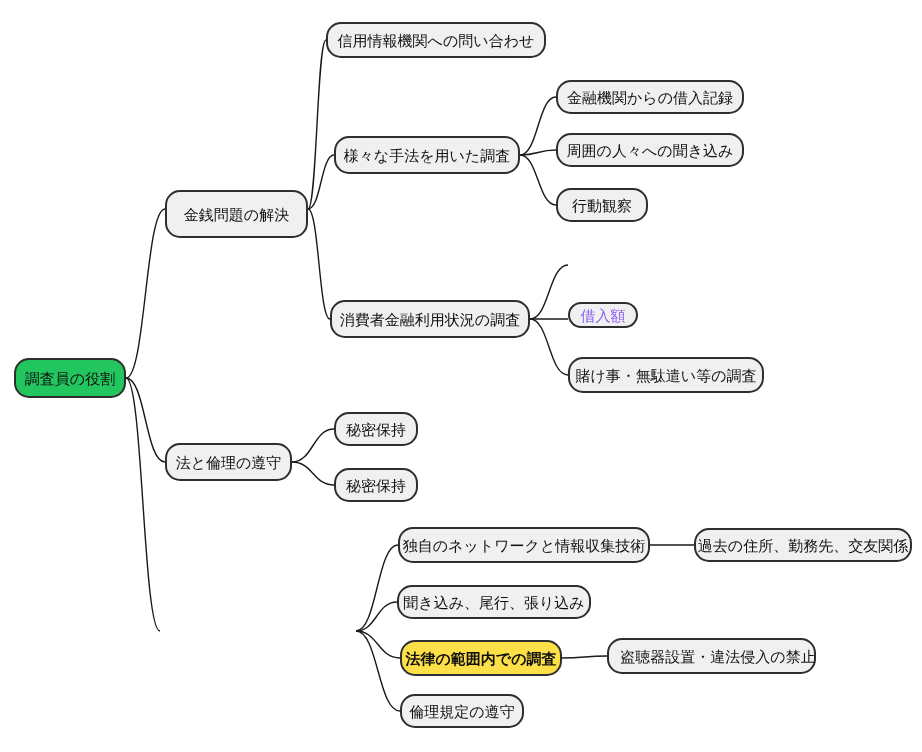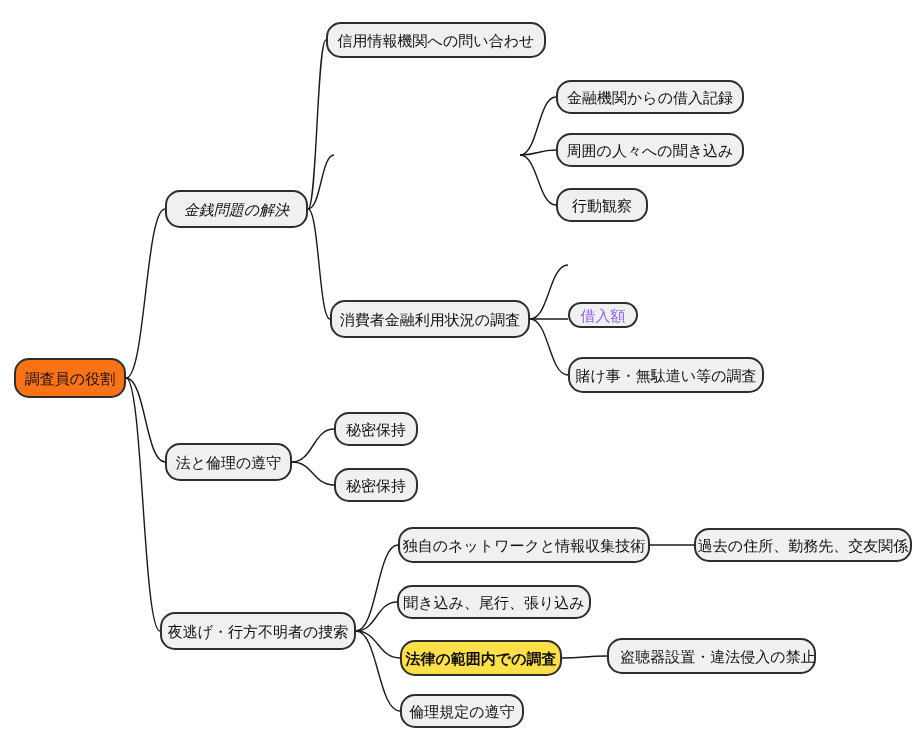--- a/index.html
+++ b/index.html
@@ -59,32 +59,32 @@
       <path d="M292,462 C313,462 313,485 334,485" fill="none" stroke="#1a1a1a" stroke-width="1.4"></path>
       <path d="M126,378 C143,378 143,631 160,631" fill="none" stroke="#1a1a1a" stroke-width="1.4"></path>
       <path d="M356,631 C377,631 377,545 398,545" fill="none" stroke="#1a1a1a" stroke-width="1.4"></path>
       <path d="M650,545 C672,545 672,545 694,545" fill="none" stroke="#1a1a1a" stroke-width="1.4"></path>
       <path d="M356,631 C376.5,631 376.5,602 397,602" fill="none" stroke="#1a1a1a" stroke-width="1.4"></path>
       <path d="M356,631 C378,631 378,658 400,658" fill="none" stroke="#1a1a1a" stroke-width="1.4"></path>
       <path d="M562,658 C584.5,658 584.5,656 607,656" fill="none" stroke="#1a1a1a" stroke-width="1.4"></path>
       <path d="M356,631 C378,631 378,711 400,711" fill="none" stroke="#1a1a1a" stroke-width="1.4"></path>
     </svg>
 
-<div class="node" style="left: 14px; top: 358px; width: 112px; height: 40px; background: #f97316; border-color: rgb(46, 46, 46); color: rgb(17, 17, 17);">調査員の役割</div>
-    <div class="node" style="left: 165px; top: 190px; width: 143px; height: 38px; background: rgb(240, 240, 240); border-color: rgb(46, 46, 46); color: rgb(17, 17, 17); font-style: italic;">金銭問題の解決</div>
+<div class="node" style="left: 14px; top: 358px; width: 112px; height: 40px; background: #22c55e; border-color: rgb(46, 46, 46); color: rgb(17, 17, 17);">調査員の役割</div>
+    <div class="node" style="left: 165px; top: 190px; width: 143px; height: 48px; background: rgb(240, 240, 240); border-color: rgb(46, 46, 46); color: rgb(17, 17, 17);">金銭問題の解決</div>
     <div class="node" style="left: 326px; top: 22px; width: 220px; height: 36px; background: rgb(240, 240, 240); border-color: rgb(46, 46, 46); color: rgb(17, 17, 17);">信用情報機関への問い合わせ</div>
+    <div class="node" style="left: 334px; top: 136px; width: 186px; height: 38px; background: rgb(240, 240, 240); border-color: rgb(46, 46, 46); color: rgb(17, 17, 17);">様々な手法を用いた調査</div>
     <div class="node" style="left: 556px; top: 80px; width: 188px; height: 34px; background: rgb(240, 240, 240); border-color: rgb(46, 46, 46); color: rgb(17, 17, 17);">金融機関からの借入記録</div>
     <div class="node" style="left: 556px; top: 133px; width: 188px; height: 34px; background: rgb(240, 240, 240); border-color: rgb(46, 46, 46); color: rgb(17, 17, 17);">周囲の人々への聞き込み</div>
     <div class="node" style="left: 556px; top: 188px; width: 92px; height: 34px; background: rgb(240, 240, 240); border-color: rgb(46, 46, 46); color: rgb(17, 17, 17);">行動観察</div>
     <div class="node" style="left: 330px; top: 300px; width: 200px; height: 38px; background: rgb(240, 240, 240); border-color: rgb(46, 46, 46); color: rgb(17, 17, 17);">消費者金融利用状況の調査</div>
     <div class="node" style="left: 568px; top: 302px; width: 70px; height: 26px; background: rgb(240, 240, 240); border-color: rgb(46, 46, 46); color: #8b5cf6;">借入額</div>
     <div class="node" style="left: 568px; top: 357px; width: 196px; height: 36px; background: rgb(240, 240, 240); border-color: rgb(46, 46, 46); color: rgb(17, 17, 17);">賭け事・無駄遣い等の調査</div>
     <div class="node" style="left: 165px; top: 443px; width: 127px; height: 38px; background: rgb(240, 240, 240); border-color: rgb(46, 46, 46); color: rgb(17, 17, 17);">法と倫理の遵守</div>
     <div class="node" style="left: 334px; top: 412px; width: 84px; height: 34px; background: rgb(240, 240, 240); border-color: rgb(46, 46, 46); color: rgb(17, 17, 17);">秘密保持</div>
     <div class="node" style="left: 334px; top: 468px; width: 84px; height: 34px; background: rgb(240, 240, 240); border-color: rgb(46, 46, 46); color: rgb(17, 17, 17);">秘密保持</div>
-    <div class="node" style="left: 160px; top: 612px; width: 196px; height: 38px; background: rgb(240, 240, 240); border-color: rgb(46, 46, 46); color: rgb(17, 17, 17);">夜逃げ・行方不明者の捜索</div>
     <div class="node" style="left: 398px; top: 527px; width: 252px; height: 36px; background: rgb(240, 240, 240); border-color: rgb(46, 46, 46); color: rgb(17, 17, 17);">独自のネットワークと情報収集技術</div>
     <div class="node" style="left: 694px; top: 528px; width: 218px; height: 34px; background: rgb(240, 240, 240); border-color: rgb(46, 46, 46); color: rgb(17, 17, 17);">過去の住所、勤務先、交友関係</div>
     <div class="node" style="left: 397px; top: 585px; width: 194px; height: 34px; background: rgb(240, 240, 240); border-color: rgb(46, 46, 46); color: rgb(17, 17, 17);">聞き込み、尾行、張り込み</div>
     <div class="node" style="left: 400px; top: 640px; width: 162px; height: 36px; background: #fde047; border-color: rgb(46, 46, 46); color: rgb(17, 17, 17); font-weight: bold;">法律の範囲内での調査</div>
     <div class="node" style="left: 607px; top: 638px; width: 209px; height: 36px; background: rgb(240, 240, 240); border-color: rgb(46, 46, 46); color: rgb(17, 17, 17); padding-left: 17px;">盗聴器設置・違法侵入の禁止</div>
     <div class="node" style="left: 400px; top: 694px; width: 124px; height: 34px; background: rgb(240, 240, 240); border-color: rgb(46, 46, 46); color: rgb(17, 17, 17);">倫理規定の遵守</div>
   </div>
 
 </body></html>

